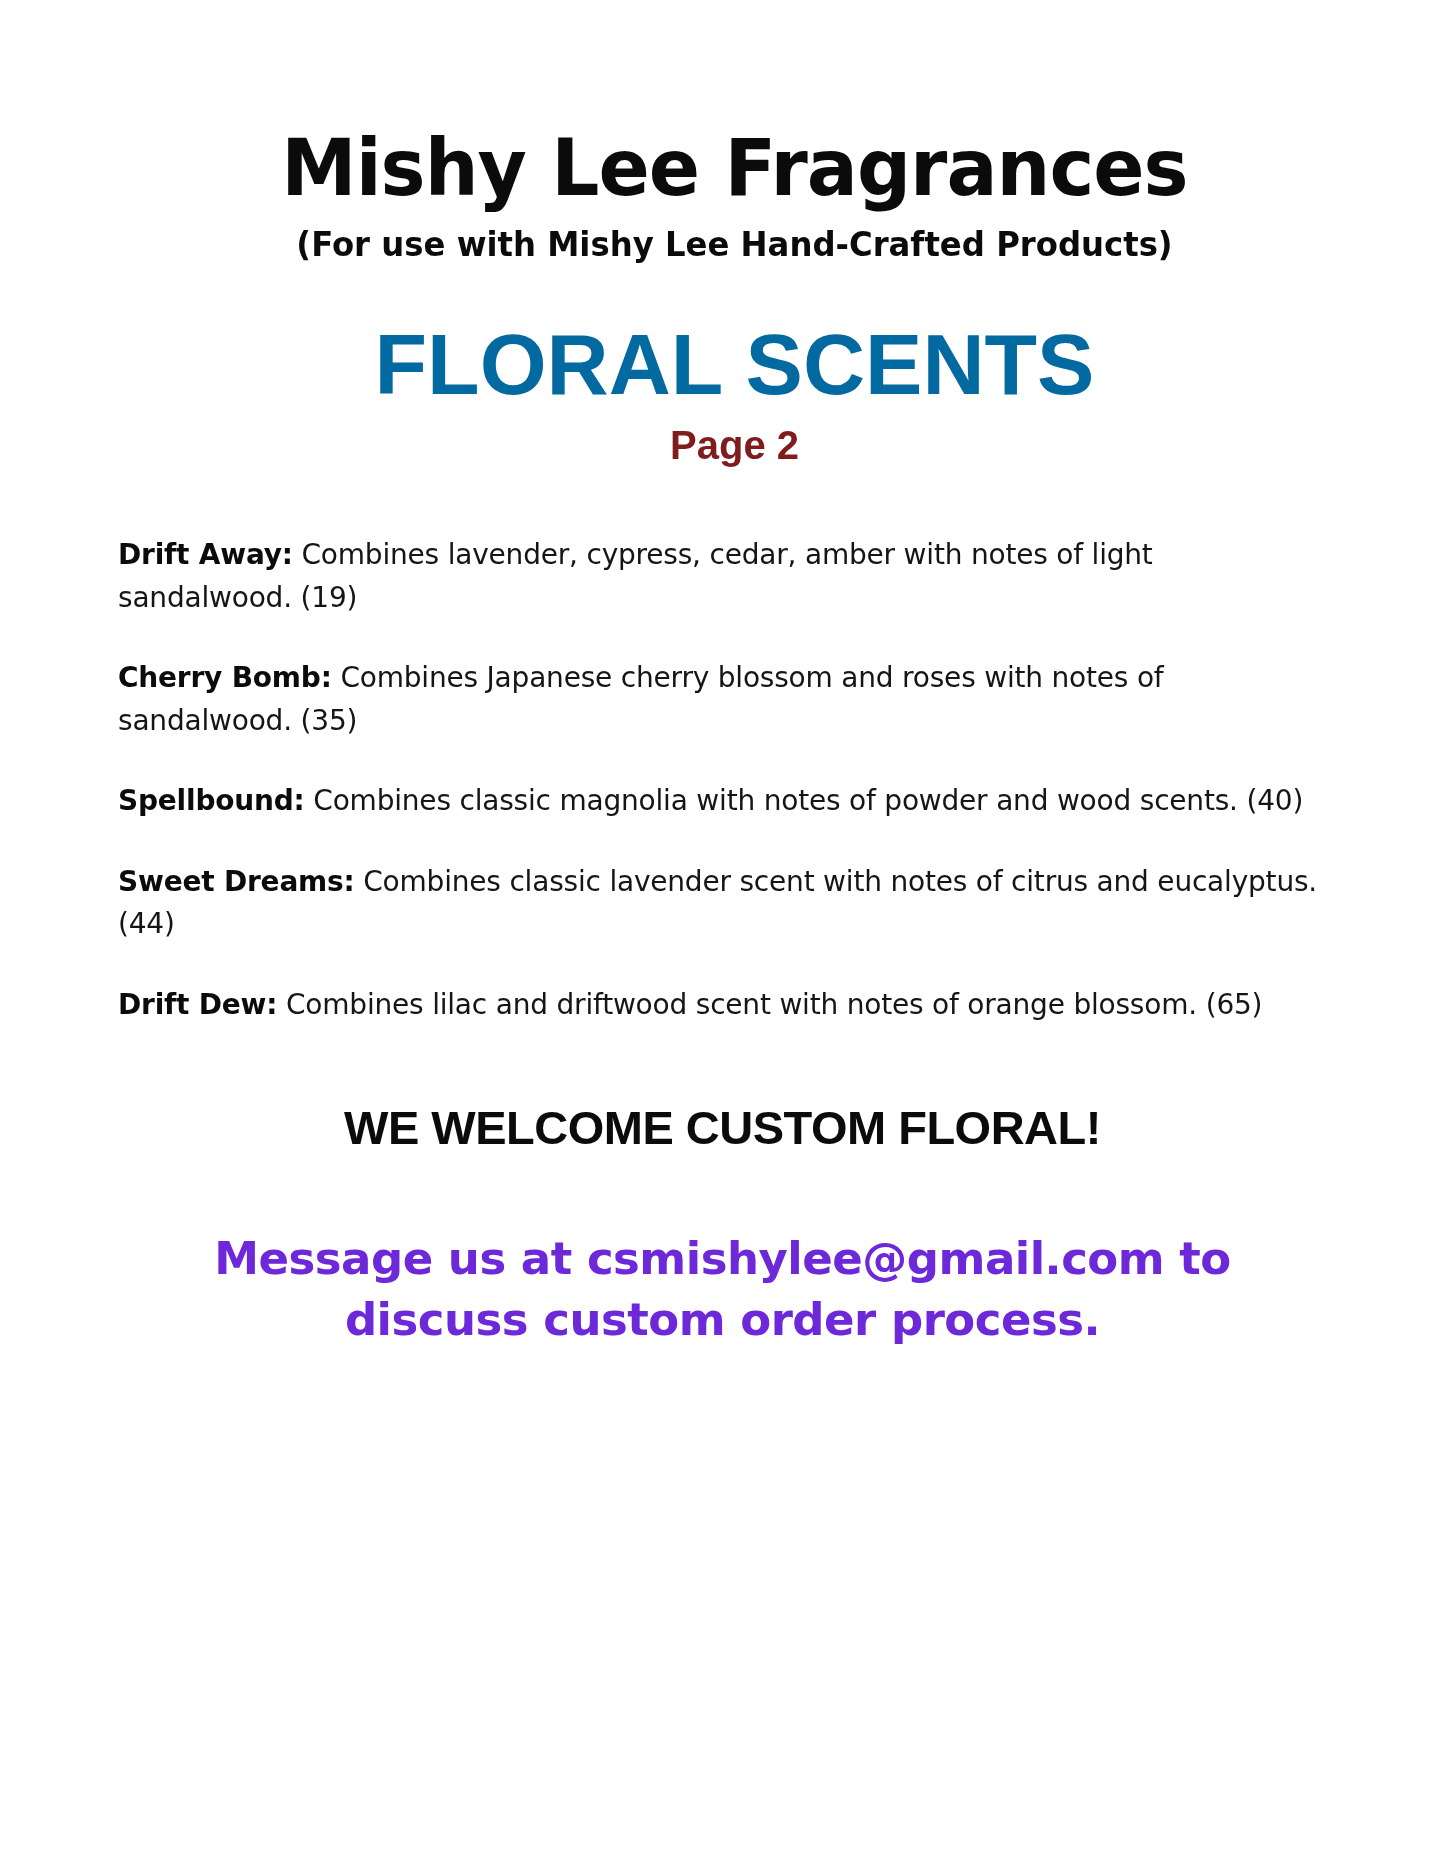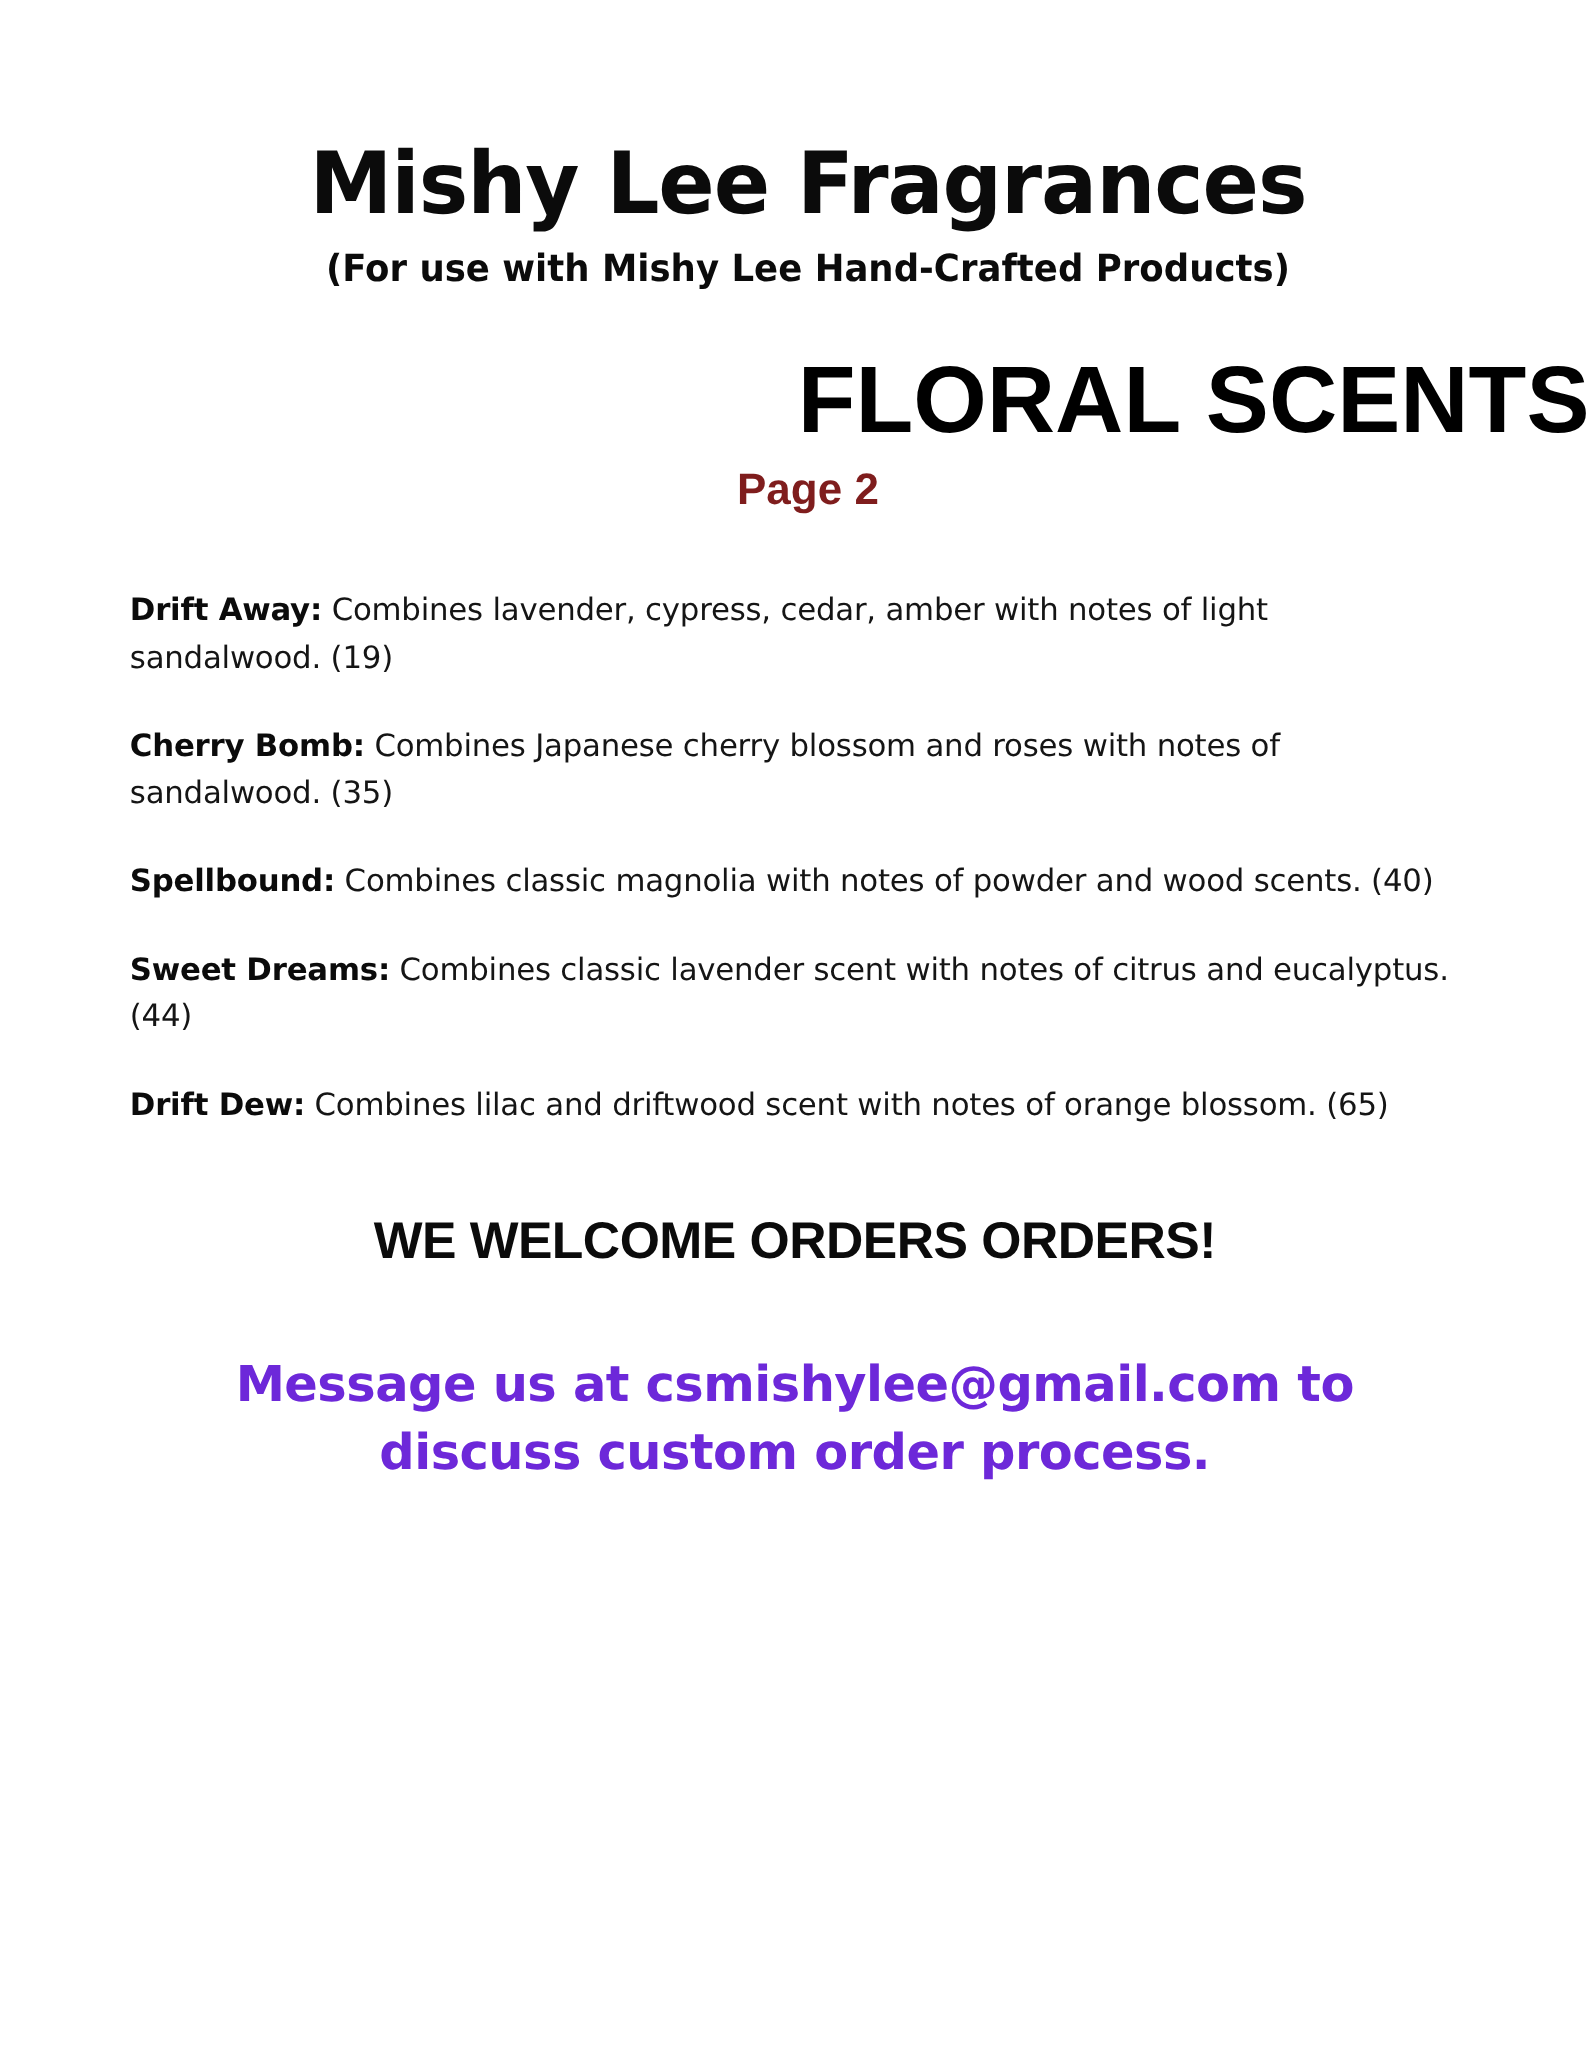--- a/index.html
+++ b/index.html
@@ -45,23 +45,23 @@
     color: #0b0b0b;
     margin: 14px 0 0 0;
     transform: scaleX(0.95);
   }
   .section-title {
     font-family: "Liberation Sans", sans-serif;
     font-weight: 700;
     font-size: 86px;
     letter-spacing: 0px;
     line-height: 1.05;
-    color: #000000;
+    color: #0369a1;
     margin: 54px 0 0 0;
-    text-align: right;
+    text-align: center;
   }
   .page-number {
     font-family: "Liberation Sans", sans-serif;
     font-weight: 700;
     font-size: 40px;
     color: #7f1d1d;
     margin: 14px 0 0 0;
     text-align: center;
   }
   .entries {
@@ -131,17 +131,17 @@
     <p class="entry">
       <span class="entry-name">Sweet Dreams:</span><span class="entry-desc"> Combines classic lavender scent with notes of citrus and eucalyptus. (44)</span>
     </p>
 
     <p class="entry">
       <span class="entry-name">Drift Dew:</span><span class="entry-desc"> Combines lilac and driftwood scent with notes of orange blossom. (65)</span>
     </p>
 
   </div>
 
-  <div class="custom-orders">WE WELCOME ORDERS ORDERS!</div>
+  <div class="custom-orders">WE WELCOME CUSTOM FLORAL!</div>
 
   <div class="contact">Message us at csmishylee@gmail.com to discuss custom order process.</div>
 
 </div>
 
 </body></html>

